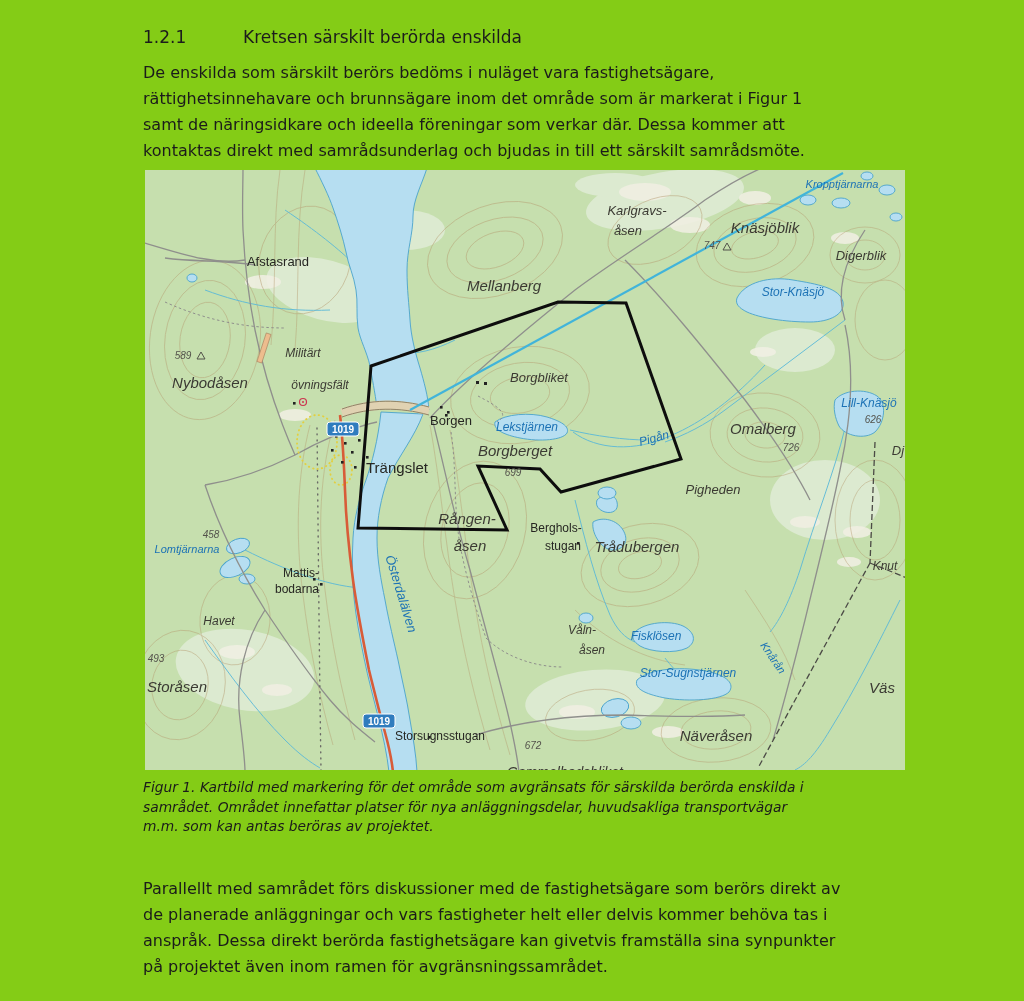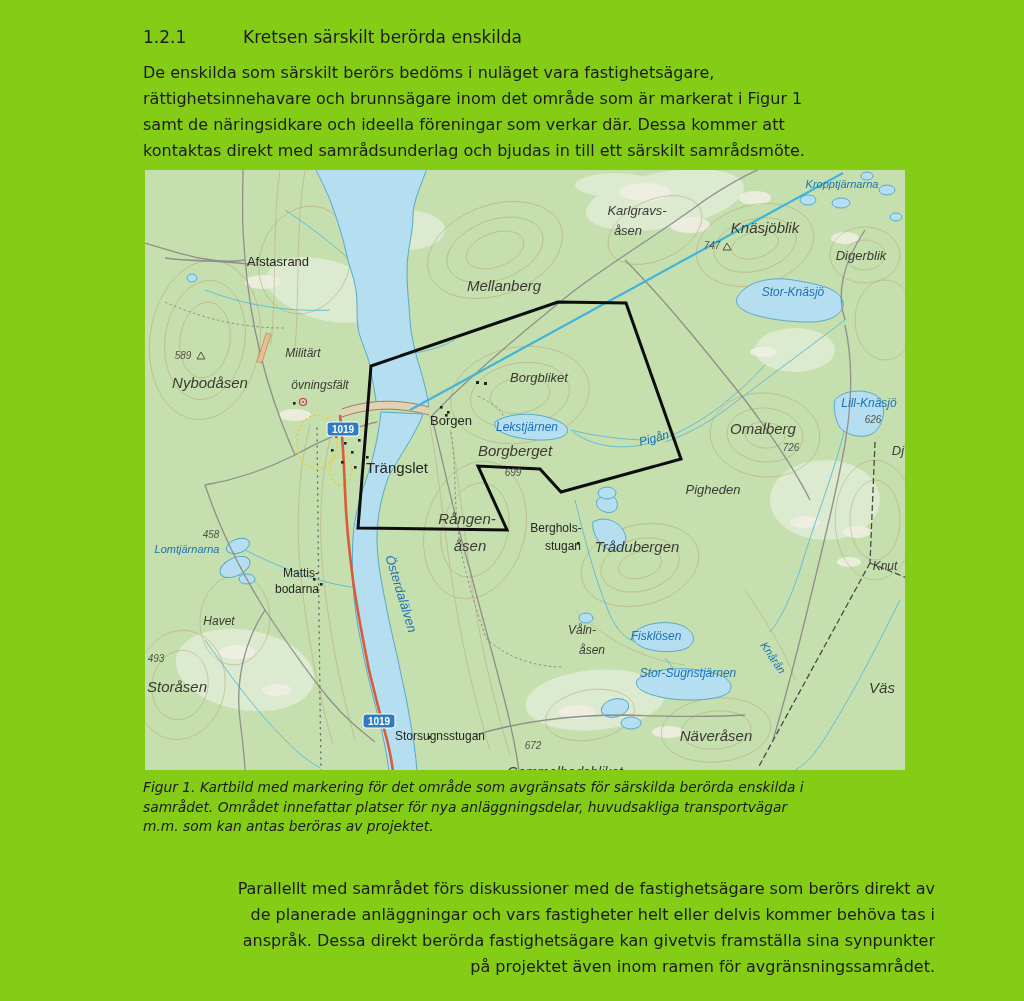--- a/index.html
+++ b/index.html
@@ -3,21 +3,21 @@
 <meta charset="utf-8">
 <style>
   html,body{margin:0;padding:0;background:#ffffff;}
   body{width:1024px;height:1001px;overflow:hidden;font-family:"DejaVu Sans",sans-serif;color:#1c1c1c;}
   .page{position:relative;width:1024px;height:1001px;background:#84cc16;}
   .heading{position:absolute;left:143px;top:27px;font-size:17px;color:#1c1c1c;white-space:nowrap;}
   .hnum{position:absolute;left:0;top:0;}
   .htitle{position:absolute;left:100px;top:0;text-align:center;}
   .body-text{position:absolute;left:143px;width:792px;font-size:16px;line-height:26px;white-space:pre-line;margin:0;color:#1b1b1b;}
   .para1{top:60px;}
-  .para2{top:876px;text-align:right;}
+  .para2{top:876px;}
   .caption{position:absolute;left:143px;top:778px;width:792px;font-size:13.8px;line-height:19.5px;font-style:italic;white-space:pre-line;margin:0;color:#1b1b1b;}
   .map-figure{position:absolute;left:145px;top:170px;width:760px;height:600px;margin:0;}
   svg text{font-family:"Liberation Sans",sans-serif;}
   .lm-nat{font-style:italic;fill:#3b3a33;}
   .lm-set{fill:#262622;}
   .lm-wat{font-style:italic;fill:#1c72b5;}
   .lm-num{font-style:italic;fill:#53524b;}
   .lm{text-anchor:middle;}
   .shield-text{fill:#ffffff;font-weight:bold;text-anchor:middle;}
 </style>

